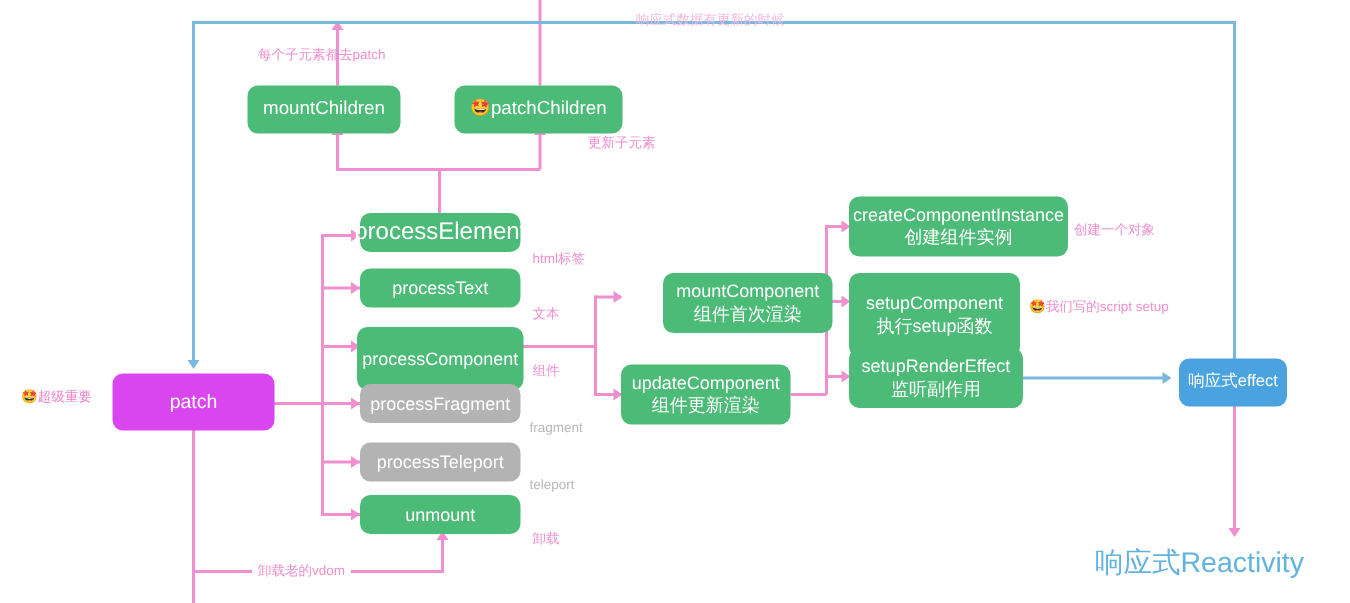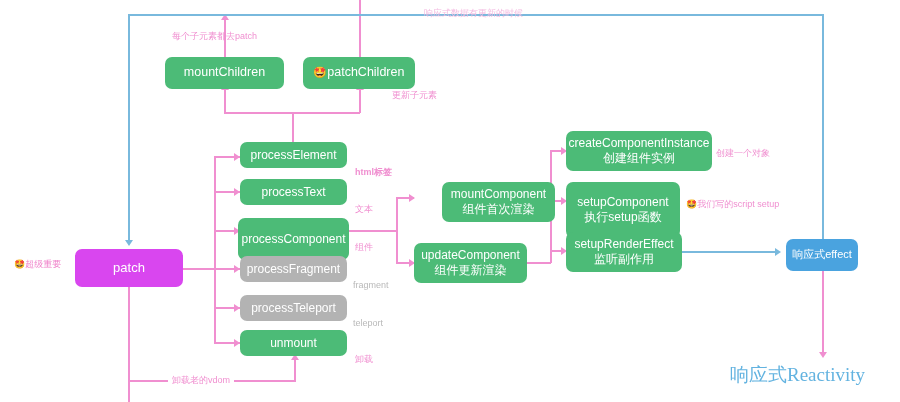--- a/index.html
+++ b/index.html
@@ -101,30 +101,30 @@
 
   <div class="ln-b" style="left:822px;top:14px;width:1.5px;height:232px;"></div>
   <div class="ln-b" style="left:128px;top:14px;width:695px;height:1.5px;"></div>
   <div class="ln-b" style="left:128px;top:14px;width:1.5px;height:228px;"></div>
   <div class="arr arr-db" style="left:125px;top:240px;"></div>
 
   <div class="node pinkbox" style="left:75px;top:249px;width:108px;height:38px;font-size:13px;">
     <span class="ln">patch</span>
   </div>
 
-  <div class="node green" style="left:165px;top:57px;width:119px;height:32px;font-size:12.5px;">
+  <div class="node green" style="left:165px;top:57px;width:102px;height:32px;font-size:12.5px;">
     <span class="ln">mountChildren</span>
   </div>
 
   <div class="node green" style="left:303px;top:57px;width:112px;height:32px;font-size:12.5px;flex-direction:row;">
     <span class="emoji" style="font-size:11px;">🤩</span>
     <span class="ln">patchChildren</span>
   </div>
 
-  <div class="node green" style="left:240px;top:142px;width:107px;height:26px;font-size:12px;">
+  <div class="node green" style="left:240px;top:142px;width:107px;height:26px;font-size:16px;">
     <span class="ln">processElement</span>
   </div>
 
   <div class="node green" style="left:240px;top:179px;width:107px;height:26px;font-size:12px;">
     <span class="ln">processText</span>
   </div>
 
   <div class="node green" style="left:238px;top:218px;width:111px;height:42px;font-size:12px;">
     <span class="ln">processComponent</span>
   </div>
@@ -168,26 +168,26 @@
 
   <div class="node bluebox" style="left:786px;top:239px;width:72px;height:32px;font-size:11px;">
     <span class="ln">响应式effect</span>
   </div>
 
   <div class="lbl" style="left:14px;top:258px;color:#ef7fc9;">🤩超级重要</div>
   <div class="lbl" style="left:172px;top:30px;">每个子元素都去patch</div>
   <div class="lbl" style="left:392px;top:89px;">更新子元素</div>
   <div class="lbl pale" style="left:424px;top:7px;">响应式数据有更新的时候</div>
 
-  <div class="lbl" style="left:355px;top:166px;font-weight:bold;">html标签</div>
+  <div class="lbl" style="left:355px;top:166px;">html标签</div>
   <div class="lbl" style="left:355px;top:203px;">文本</div>
   <div class="lbl" style="left:355px;top:241px;">组件</div>
   <div class="lbl gray" style="left:353px;top:280px;">fragment</div>
   <div class="lbl gray" style="left:353px;top:318px;">teleport</div>
   <div class="lbl" style="left:355px;top:353px;text-align:center;">卸载</div>
 
   <div class="lbl" style="left:168px;top:374px;background:#fff;padding:0 4px;">卸载老的vdom</div>
   <div class="lbl" style="left:716px;top:147px;">创建一个对象</div>
   <div class="lbl" style="left:676px;top:198px;margin-left:10px;">🤩我们写的script setup</div>
 
-  <div class="title" style="left:730px;top:362px;font-family:Liberation Serif, serif;">响应式Reactivity</div>
+  <div class="title" style="left:730px;top:362px;">响应式Reactivity</div>
 
 </div>
 
 </body></html>

